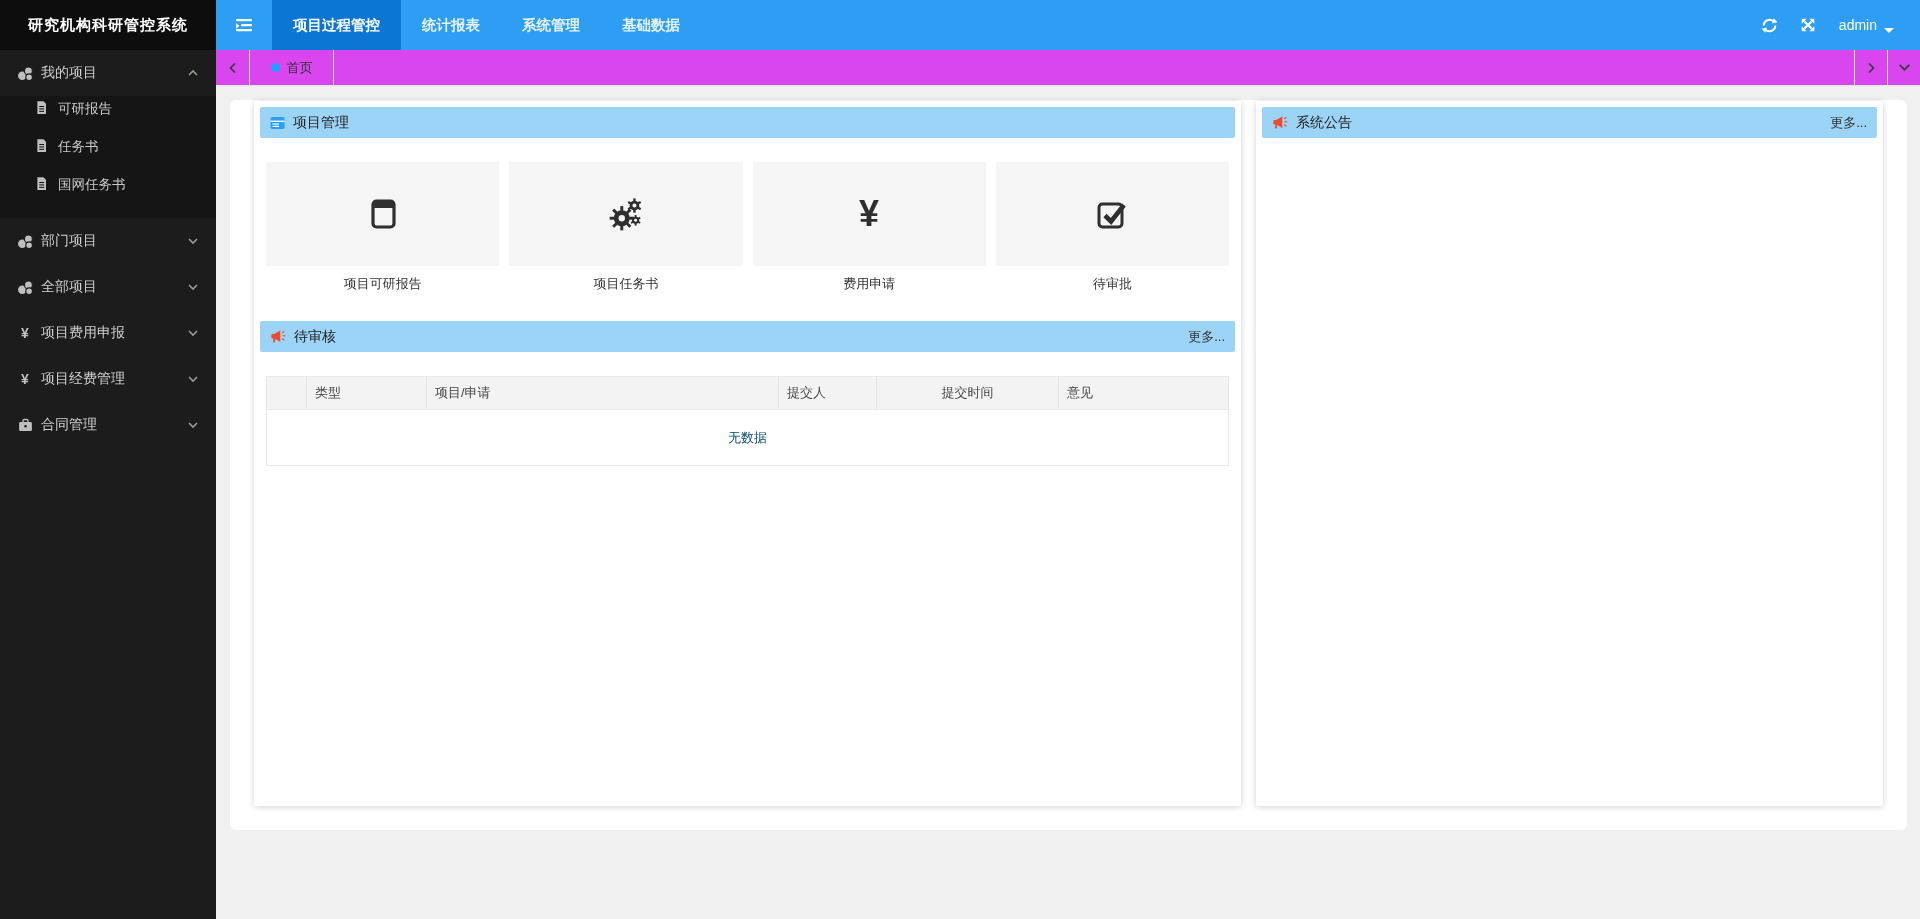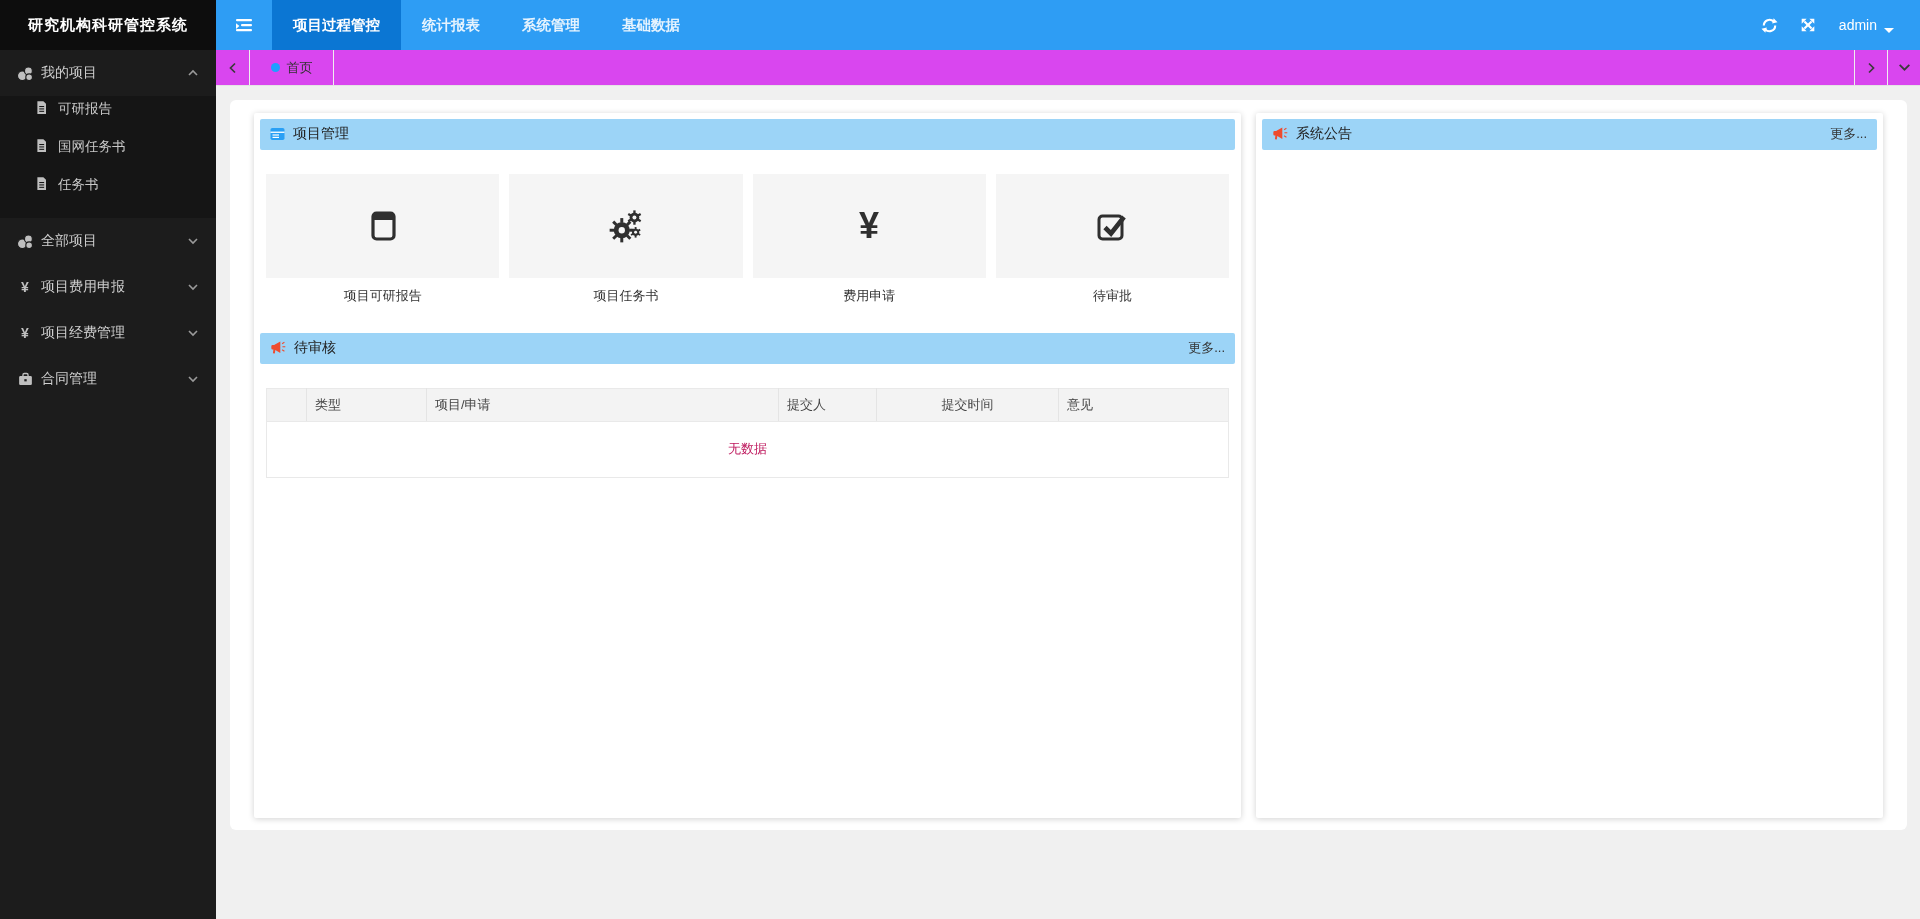--- a/index.html
+++ b/index.html
@@ -35,40 +35,40 @@
   
   .tabbar { height:36px; background:#d946ef; border-bottom:1px solid #e4e4e4; display:flex; align-items:stretch; }
   .tb-btn { width:34px; display:flex; align-items:center; justify-content:center; border-right:1px solid #efefef; cursor:pointer; }
   .tb-btn.rside { border-right:none; border-left:1px solid #efefef; width:33px; }
   .tab { width:84px; display:flex; align-items:center; justify-content:center; gap:7px; border-right:1px solid #efefef; cursor:pointer; font-size:13px; color:#333; }
   .tab-dot { width:9px; height:9px; border-radius:50%; background:#1e9fff; }
   .tb-spacer { flex:1; }
 
   
   .content { flex:1; background:#f0f0f0; padding:14px 13px 0 14px; }
-  .wrapper { background:#fff; border-radius:6px; padding:24px; height:730px; display:flex; gap:15px; align-items:center; }
+  .wrapper { background:#fff; border-radius:6px; padding:24px; height:730px; display:flex; gap:15px; align-items:flex-end; }
   .panel { background:#fff; height:705px; box-shadow:0 1px 6px rgba(0,0,0,.18); border-radius:2px; }
   .panel.left { width:987px; }
   .panel.right { flex:1; }
   .panel-bar { height:31px; margin:6px 6px 0 6px; background:#9cd4f7; border-radius:2px; display:flex; align-items:center; padding:0 10px; }
   .panel-title { font-size:14px; color:#222; margin-left:8px; }
   .more-link { margin-left:auto; font-size:13px; color:#333; cursor:pointer; }
 
   .cards { display:flex; gap:10px; margin:24px 12px 0 12px; }
   .card-wrap { flex:1; display:flex; flex-direction:column; align-items:center; cursor:pointer; }
   .card-box { width:100%; height:104px; background:#f5f5f5; display:flex; align-items:center; justify-content:center; }
   .card-label { margin-top:9px; font-size:13px; color:#333; }
   .yen-big { font-size:36px; font-weight:bold; color:#2f2f2f; line-height:1; }
 
   table.review { width:calc(100% - 24px); margin:24px 12px 0 12px; border-collapse:collapse; table-layout:fixed; border:1px solid #e9e9e9; }
   table.review th { height:33px; background:#f3f3f3; font-weight:normal; font-size:13px; color:#444; text-align:left;
                     padding-left:8px; border-right:1px solid #e4e4e4; border-bottom:1px solid #e9e9e9; }
   table.review th:last-child { border-right:none; }
   table.review th.center { text-align:center; padding-left:0; }
-  table.review td.empty { height:56px; text-align:center; color:#be185d; font-size:13px; }
+  table.review td.empty { height:56px; text-align:center; color:#0c4a6e; font-size:13px; }
 
   svg { display:block; }
 </style>
 </head>
 <body>
 
 <div class="app">
 
   <aside class="sidebar">
     <div class="logo">研究机构科研管控系统</div>
@@ -109,37 +109,54 @@
           <span class="s-icon">
             <svg width="15" height="15" viewBox="0 0 20 20">
                 <path d="M4.5 1.5h8l3.5 3.5v13.5h-11.5z" fill="#bfbfbf"></path>
             <g fill="#151515">
                   <rect x="7" y="8" width="6.5" height="1.4"></rect>
                   <rect x="7" y="11.2" width="6.5" height="1.4"></rect>
                   <rect x="7" y="14.4" width="6.5" height="1.4"></rect>
                 </g>
               </svg>
           </span>
-          <span>国网任务书</span>
+          <span>任务书</span>
         </div>
         <div class="sub-item">
           <span class="s-icon">
             <svg width="15" height="15" viewBox="0 0 20 20">
                 <path d="M4.5 1.5h8l3.5 3.5v13.5h-11.5z" fill="#bfbfbf"></path>
             <g fill="#151515">
                   <rect x="7" y="8" width="6.5" height="1.4"></rect>
                   <rect x="7" y="11.2" width="6.5" height="1.4"></rect>
                   <rect x="7" y="14.4" width="6.5" height="1.4"></rect>
                 </g>
               </svg>
           </span>
-          <span>任务书</span>
-        </div>
-      </div>
-
+          <span>国网任务书</span>
+        </div>
+      </div>
+
+      <div class="side-item">
+        <span class="s-icon">
+          <svg width="19" height="19" viewBox="0 0 20 20">
+              <g fill="#bfbfbf" stroke="#1c1c1c" stroke-width="1.3">
+            <circle cx="7" cy="12.5" r="5.4"></circle>
+                <circle cx="13.8" cy="7.2" r="4.4"></circle>
+                <circle cx="14.6" cy="14.2" r="3.7"></circle>
+              </g>
+            </svg>
+        </span>
+        <span class="s-label">部门项目</span>
+        <span class="s-caret">
+          <svg width="14" height="14" viewBox="0 0 14 14">
+              <polyline points="3,5 7,9 11,5" fill="none" stroke="#9a9a9a" stroke-width="1.6"></polyline>
+            </svg>
+        </span>
+      </div>
 
       <div class="side-item">
         <span class="s-icon">
           <svg width="19" height="19" viewBox="0 0 20 20">
               <g fill="#bfbfbf" stroke="#1c1c1c" stroke-width="1.3">
             <circle cx="7" cy="12.5" r="5.4"></circle>
                 <circle cx="13.8" cy="7.2" r="4.4"></circle>
                 <circle cx="14.6" cy="14.2" r="3.7"></circle>
               </g>
             </svg>

